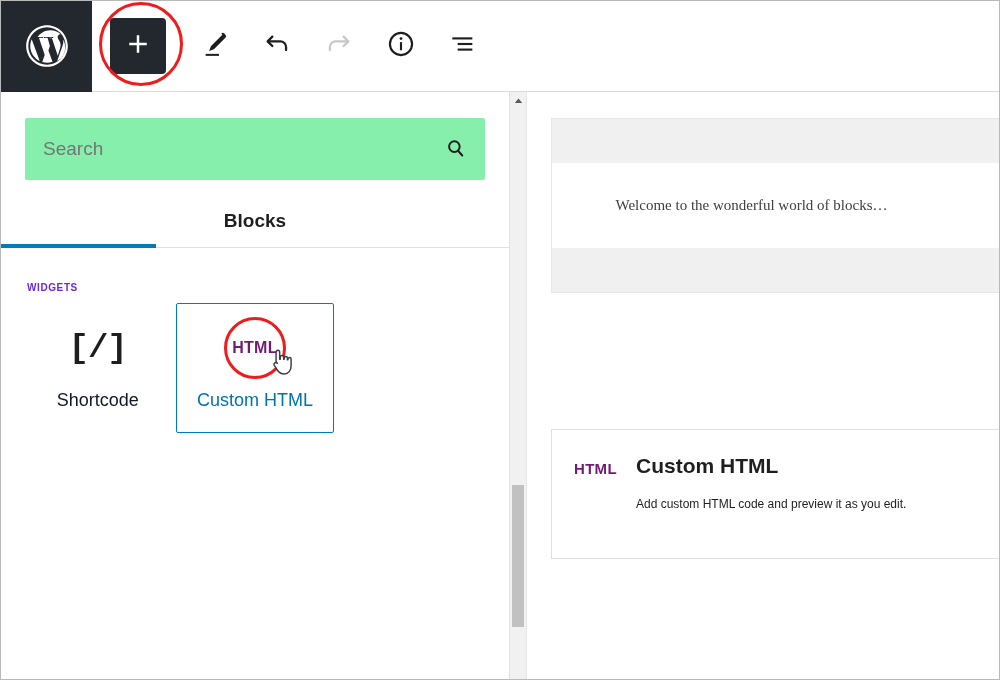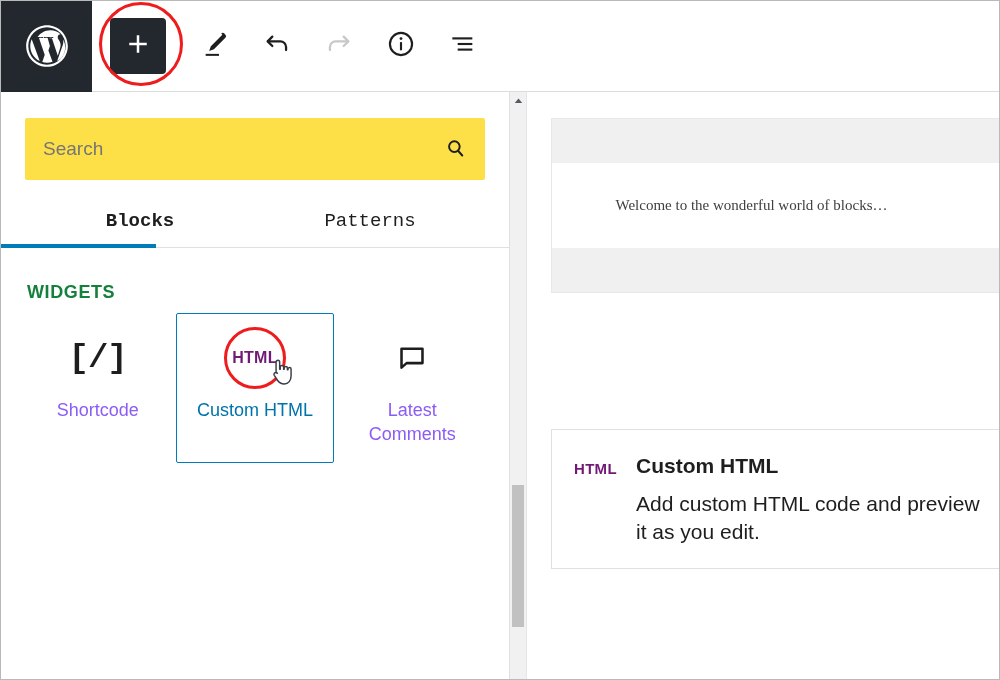--- a/index.html
+++ b/index.html
@@ -114,21 +114,21 @@
     overflow: hidden;
     box-sizing: border-box;
     border-right: 1px solid #e0e0e0;
   }
   .search-row {
     padding: 26px 24px 0 24px;
   }
   .search-box {
     position: relative;
     height: 62px;
-    background: #fde047;
+    background: #86efac;
     border-radius: 2px;
     display: flex;
     align-items: center;
   }
   .search-input {
     border: none;
     background: transparent;
     outline: none;
     font-family: "Liberation Sans", sans-serif;
     font-size: 19px;
@@ -145,21 +145,20 @@
     top: 50%;
     transform: translateY(-50%);
     display: flex;
   }
 
   .tabs {
     display: flex;
     margin-top: 22px;
     padding: 0 24px;
     position: relative;
-    font-family: Liberation Mono, monospace;
   }
   .tab {
     flex: 1 1 0;
     text-align: center;
     font-size: 19px;
     color: #1e1e1e;
     padding: 8px 0 16px 0;
     cursor: pointer;
     position: relative;
   }
@@ -175,23 +174,23 @@
   .tab-active-bar {
     position: absolute;
     left: 0;
     bottom: 0;
     width: 155px;
     height: 4px;
     background: #007cba;
   }
 
   .section-title {
-    font-size: 18px;
+    font-size: 10px;
     letter-spacing: 0.6px;
-    color: #15803d;
+    color: #6d28d9;
     font-weight: bold;
     padding: 34px 16px 0 26px;
   }
 
   .block-grid {
     display: grid;
     grid-template-columns: repeat(3, 1fr);
     padding: 10px 18px 0 18px;
     row-gap: 2px;
   }
@@ -215,21 +214,21 @@
     height: 48px;
     display: flex;
     align-items: center;
     justify-content: center;
     position: relative;
     width: 100%;
   }
   .block-label {
     margin-top: 16px;
     font-size: 18px;
-    color: #8b5cf6;
+    color: #0f172a;
     text-align: center;
     line-height: 24px;
     max-width: 120px;
   }
   .block-cell.is-selected .block-label { color: #0073aa; }
 
   .shortcode-glyph {
     font-family: "Liberation Mono", "DejaVu Sans Mono", monospace;
     font-size: 34px;
     font-weight: bold;
@@ -354,21 +353,21 @@
   .preview-icon .html-glyph { font-size: 15px; }
   .preview-body { flex: 1 1 auto; }
   .preview-title {
     font-size: 21px;
     font-weight: bold;
     color: #1e1e1e;
     line-height: 24px;
   }
   .preview-desc {
     margin-top: 12px;
-    font-size: 21px;
+    font-size: 12px;
     color: #1e1e1e;
     line-height: 28px;
     max-width: 345px;
   }
 </style>
 </head>
 <body>
 
 <div id="app">
 
@@ -457,21 +456,20 @@
             <svg width="26" height="26" viewBox="0 0 24 24" aria-hidden="true">
               <circle cx="10.5" cy="9.8" r="4.9" fill="none" stroke="#1e1e1e" stroke-width="1.8"></circle>
               <path stroke="#1e1e1e" stroke-width="1.8" stroke-linecap="round" d="M13.9 13.6 17.8 18"></path>
             </svg>
           </span>
         </div>
       </div>
 
       <div class="tabs">
         <div class="tab is-active">Blocks</div>
-        <div class="tab">Patterns</div>
         <div class="tabs-underline"></div>
         <div class="tab-active-bar"></div>
       </div>
 
       <div class="section-title">WIDGETS</div>
 
       <div class="block-grid">
 
         <div class="block-cell">
           <div class="block-icon">
@@ -489,28 +487,20 @@
             <div class="red-ring-html"></div>
             <span class="hand-cursor">
               <svg width="28" height="32" viewBox="0 0 20 24" aria-hidden="true">
                 <path fill="#ffffff" stroke="#3c3c46" stroke-width="1.1" stroke-linejoin="round" d="M6.3 12.1V4.6a1.35 1.35 0 0 1 2.7 0v5.3h.45V8.3a1.25 1.25 0 0 1 2.5 0v1.7h.45V9.1a1.2 1.2 0 0 1 2.4 0v1.2h.45v-.5a1.15 1.15 0 0 1 2.3 0v5.2c0 3.3-1.9 6-5.1 6-2.7 0-3.9-1-5.1-2.8l-2.4-3.7c-.45-.75-.15-1.6.6-1.95.65-.3 1.3-.1 1.75.45z"></path>
               </svg>
             </span>
           </div>
           <div class="block-label">Custom HTML</div>
         </div>
 
-        <div class="block-cell">
-          <div class="block-icon">
-            <svg width="34" height="34" viewBox="0 0 24 24" aria-hidden="true">
-              <path fill="none" stroke="#1e1e1e" stroke-width="1.8" stroke-linejoin="round" d="M4.6 5.4h14.8v10.2H8.2l-3.6 3.2z"></path>
-            </svg>
-          </div>
-          <div class="block-label">Latest Comments</div>
-        </div>
 
       </div>
     </div>
 
     <div class="scrollbar">
       <div class="sb-arrow-up">
         <svg width="11" height="8" viewBox="0 0 11 8" aria-hidden="true">
           <path fill="#555a60" d="M5.5 1.6 9.2 6H1.8z"></path>
         </svg>
       </div>

